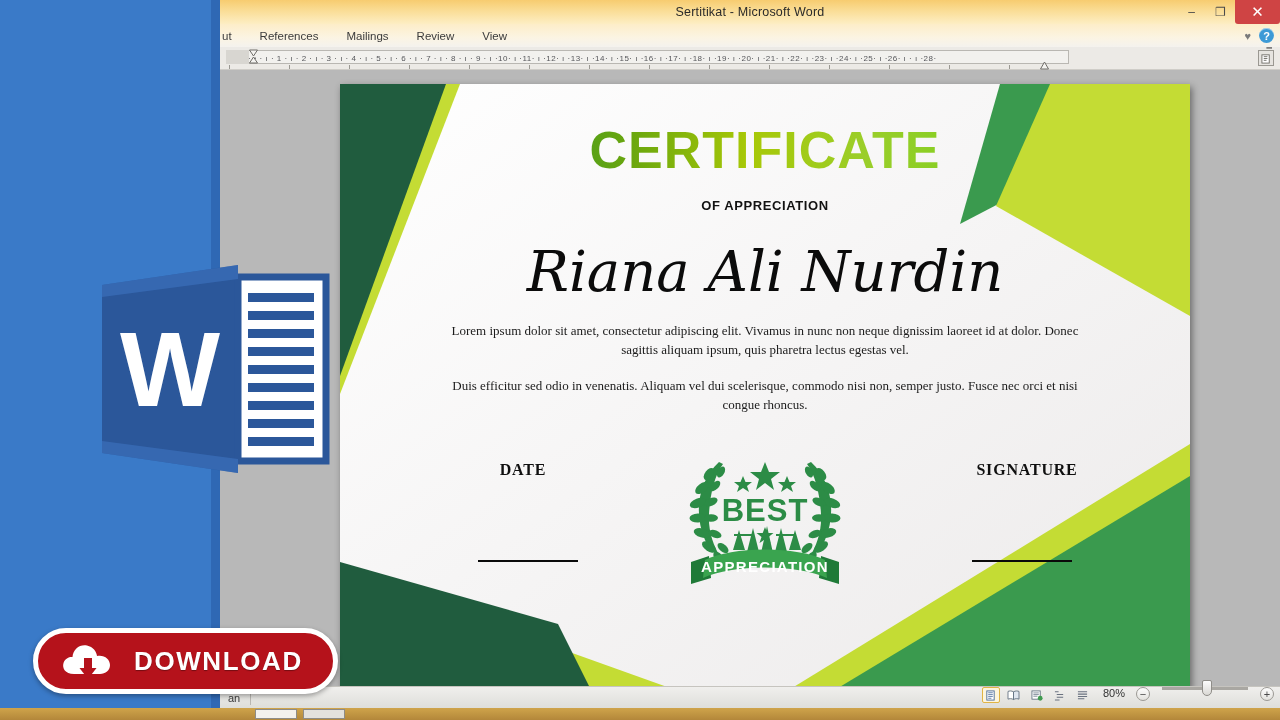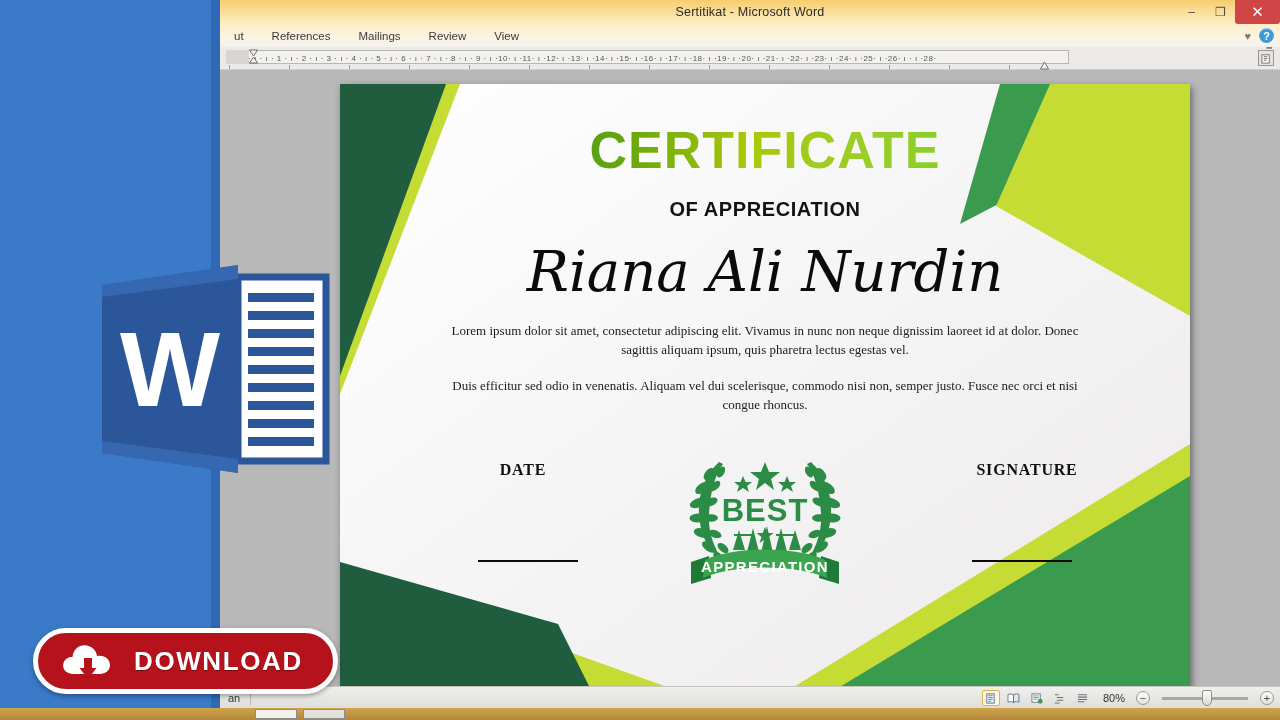--- a/index.html
+++ b/index.html
@@ -82,21 +82,21 @@
   
   #ribbon-tabs {
     position: absolute; left: 0; top: 24px; width: 1060px; height: 23px;
     background: linear-gradient(to bottom,#fdedc8 0%, #fbf4e3 60%, #f4f2ee 100%);
     display: flex; align-items: center;
   }
   .ribbon-tab {
     font-size: 11.5px; color: #3b3b3b; padding: 0 14px; cursor: pointer;
     white-space: nowrap;
   }
-  #ribbon-tab-cut { padding-left: 14px; }
+  #ribbon-tab-cut { padding-left: 2px; }
   #ribbon-right-icons {
     position: absolute; right: 6px; top: 0; height: 23px;
     display: flex; align-items: center; gap: 8px;
   }
   #collapse-ribbon-icon { font-size: 11px; color: #7a7a7a; cursor: pointer; }
   #help-icon {
     width: 15px; height: 15px; border-radius: 50%;
     background: #3d9ad6; color: #fff; font-size: 11px; font-weight: bold;
     display: flex; align-items: center; justify-content: center;
     cursor: pointer; box-shadow: inset 0 1px 0 rgba(255,255,255,.5);
@@ -165,21 +165,21 @@
     position: absolute; left: 0; right: 0; top: 36px;
     text-align: center;
     font-size: 52px; font-weight: bold; letter-spacing: 1px;
     font-family: "Liberation Sans", sans-serif;
     background: linear-gradient(to right, #188041 0%, #2c9433 16%, #69a60e 34%, #a8c807 48%, #9ace2a 62%, #79cf1e 80%, #4bd12a 100%);
     -webkit-background-clip: text; background-clip: text;
     color: transparent; -webkit-text-fill-color: transparent;
   }
   #cert-subtitle {
     position: absolute; left: 0; right: 0; top: 114px;
-    text-align: center; font-size: 20px; font-weight: bold;
+    text-align: center; font-size: 13px; font-weight: bold;
     letter-spacing: .6px; color: #121212;
     font-family: "Liberation Sans", sans-serif;
   }
   #recipient-name {
     position: absolute; left: 0; right: 0; top: 150px;
     text-align: center;
     font-family: "DejaVu Serif", serif;
     font-style: italic; font-size: 56px; color: #0b0b0b;
     line-height: 1.35;
   }
@@ -225,21 +225,21 @@
     display: flex; align-items: center;
   }
   #status-left-text {
     font-size: 11px; color: #3a3a3a; padding-left: 8px;
   }
   #status-divider {
     width: 1px; height: 14px; background: #b9b7b2; margin-left: 10px;
   }
   #status-right {
     position: absolute; right: 6px; top: 0; height: 22px;
-    display: flex; align-items: center; gap: 5px;
+    display: flex; align-items: flex-start; gap: 5px;
   }
   .view-btn {
     width: 18px; height: 16px; display: flex; align-items: center;
     justify-content: center; cursor: pointer;
   }
   #view-btn-print-layout {
     border: 1px solid #e0b445; background: #fdf5dd; border-radius: 2px;
   }
   #zoom-level {
     font-size: 11px; color: #333; margin: 0 6px; cursor: pointer;

